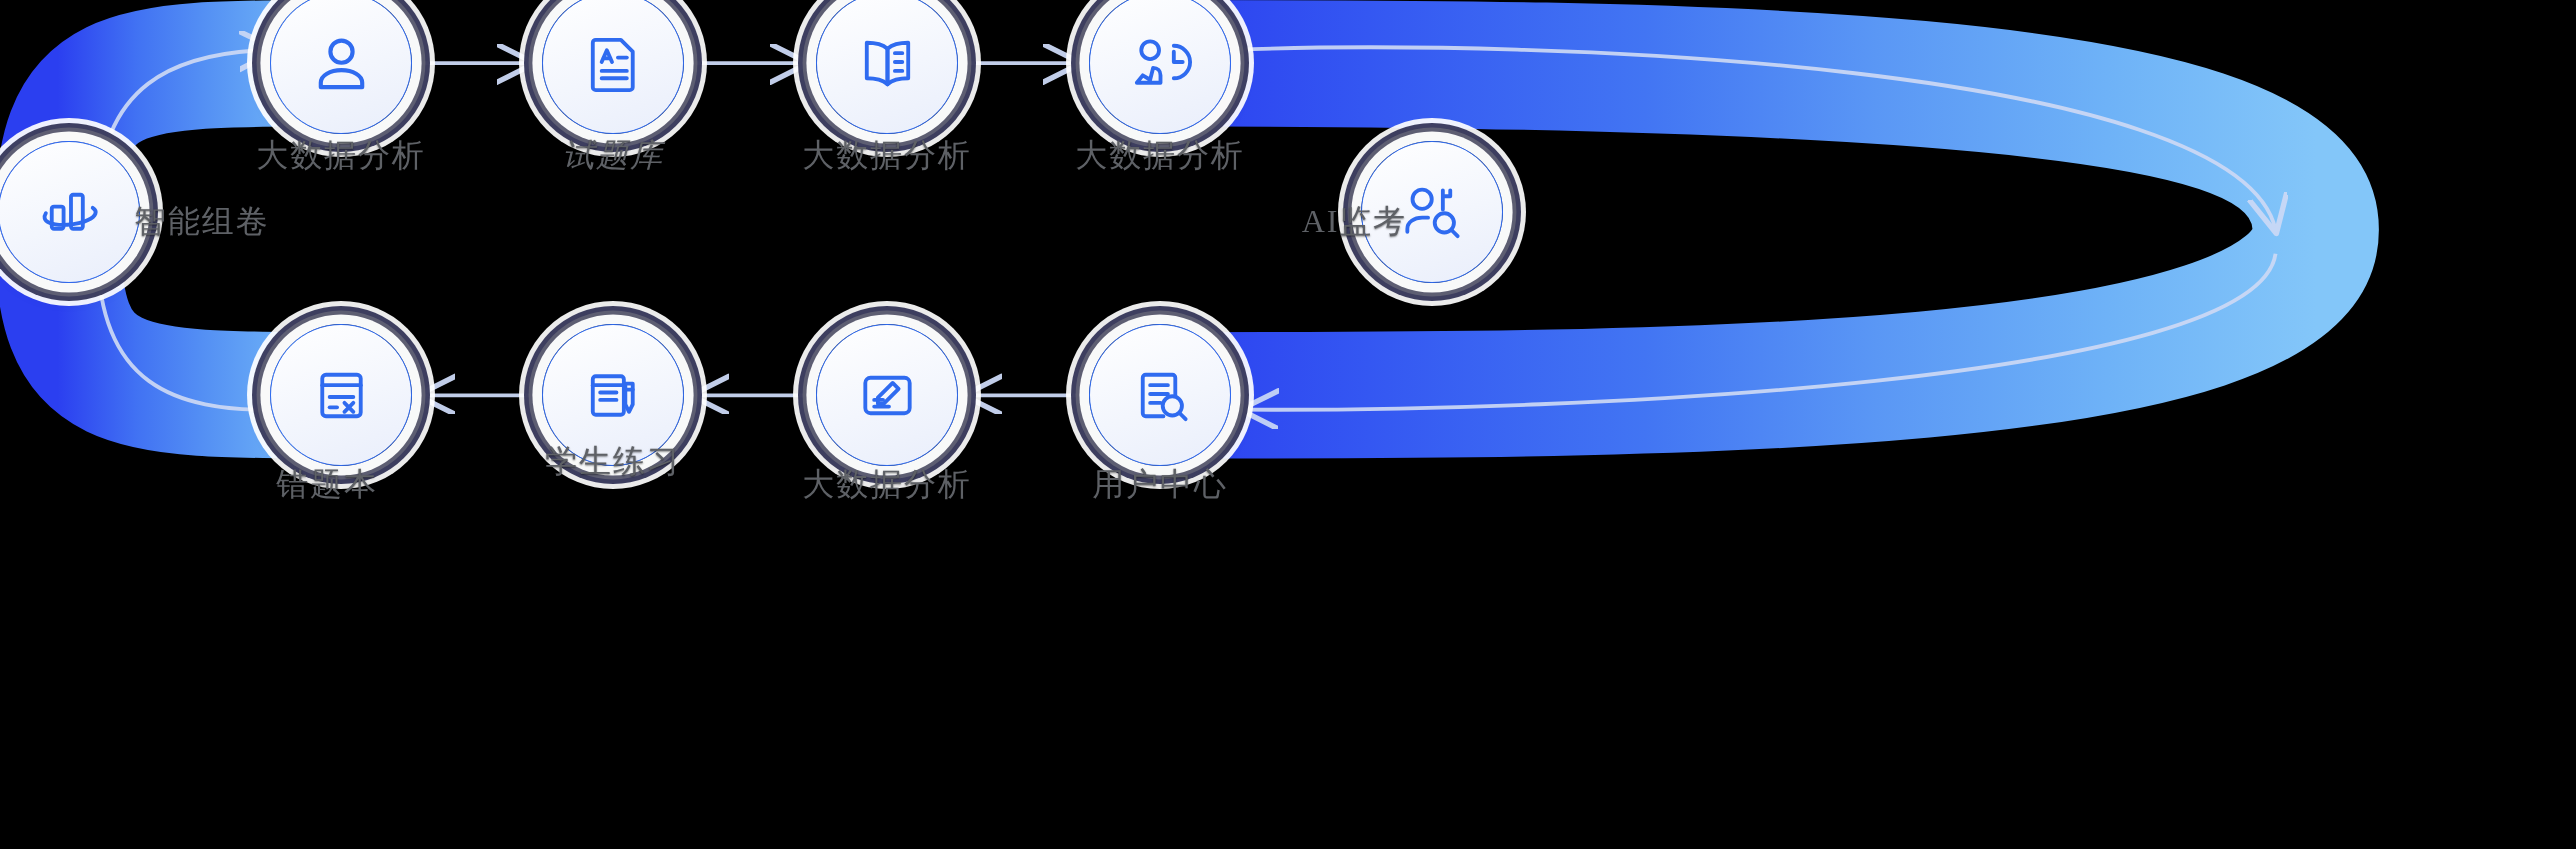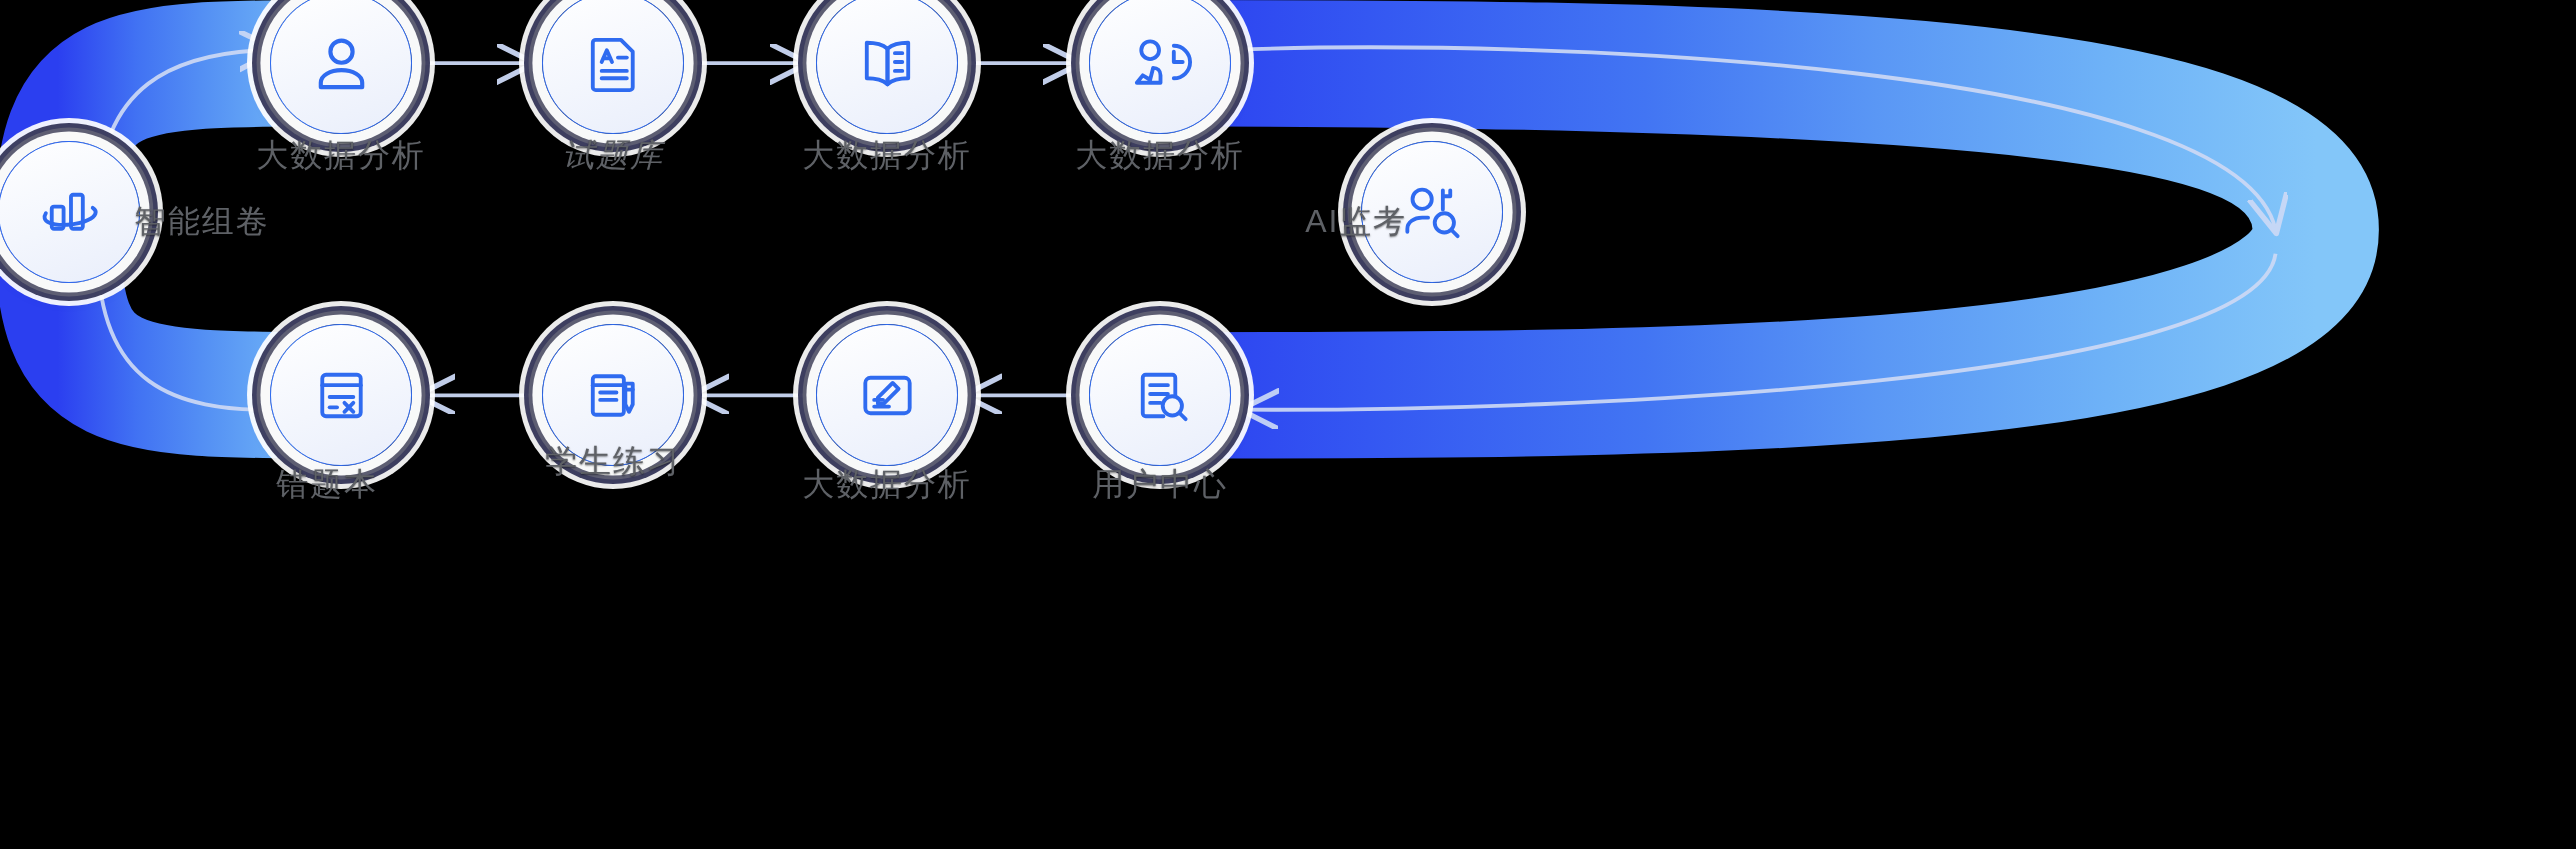--- a/index.html
+++ b/index.html
@@ -47,21 +47,21 @@
     position: absolute;
     transform: translateX(-50%);
     color: #5e6166;
     font-size: 32px;
     letter-spacing: 1.9px;
     white-space: nowrap;
     z-index: 7;
     text-shadow: 0 1px 1.9px rgba(0,0,0,0.5);
   }
   .node-label.side-left  { transform: translate(0, -50%); }
-  .node-label.side-right { transform: translate(-100%, -50%); }
+  .node-label.side-right { transform: translate(-100%, -50%); font-family: Liberation Serif, serif; }
 </style>
 </head>
 <body>
 
 <div id="stage">
 
   <svg id="flowsvg" viewBox="0 0 2692 888" preserveAspectRatio="none">
     <defs>
       <linearGradient id="trackGrad" x1="0" y1="0" x2="1" y2="0">
         <stop offset="0" stop-color="#2b3ff0"></stop>

